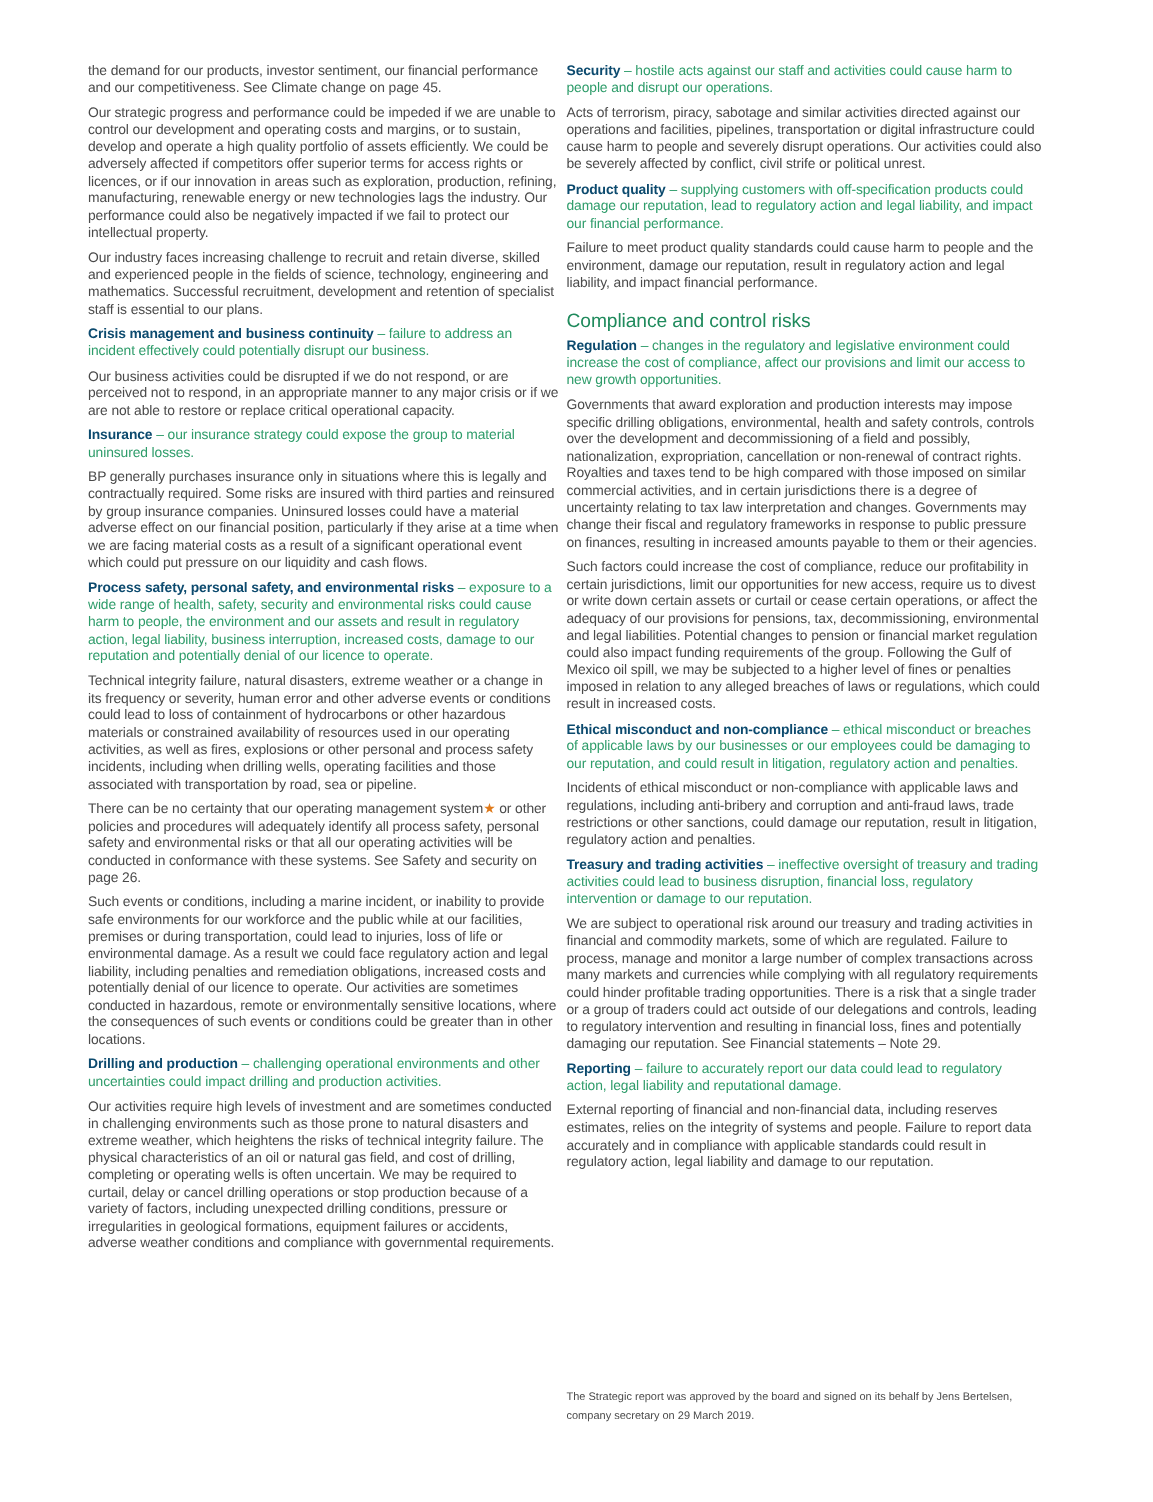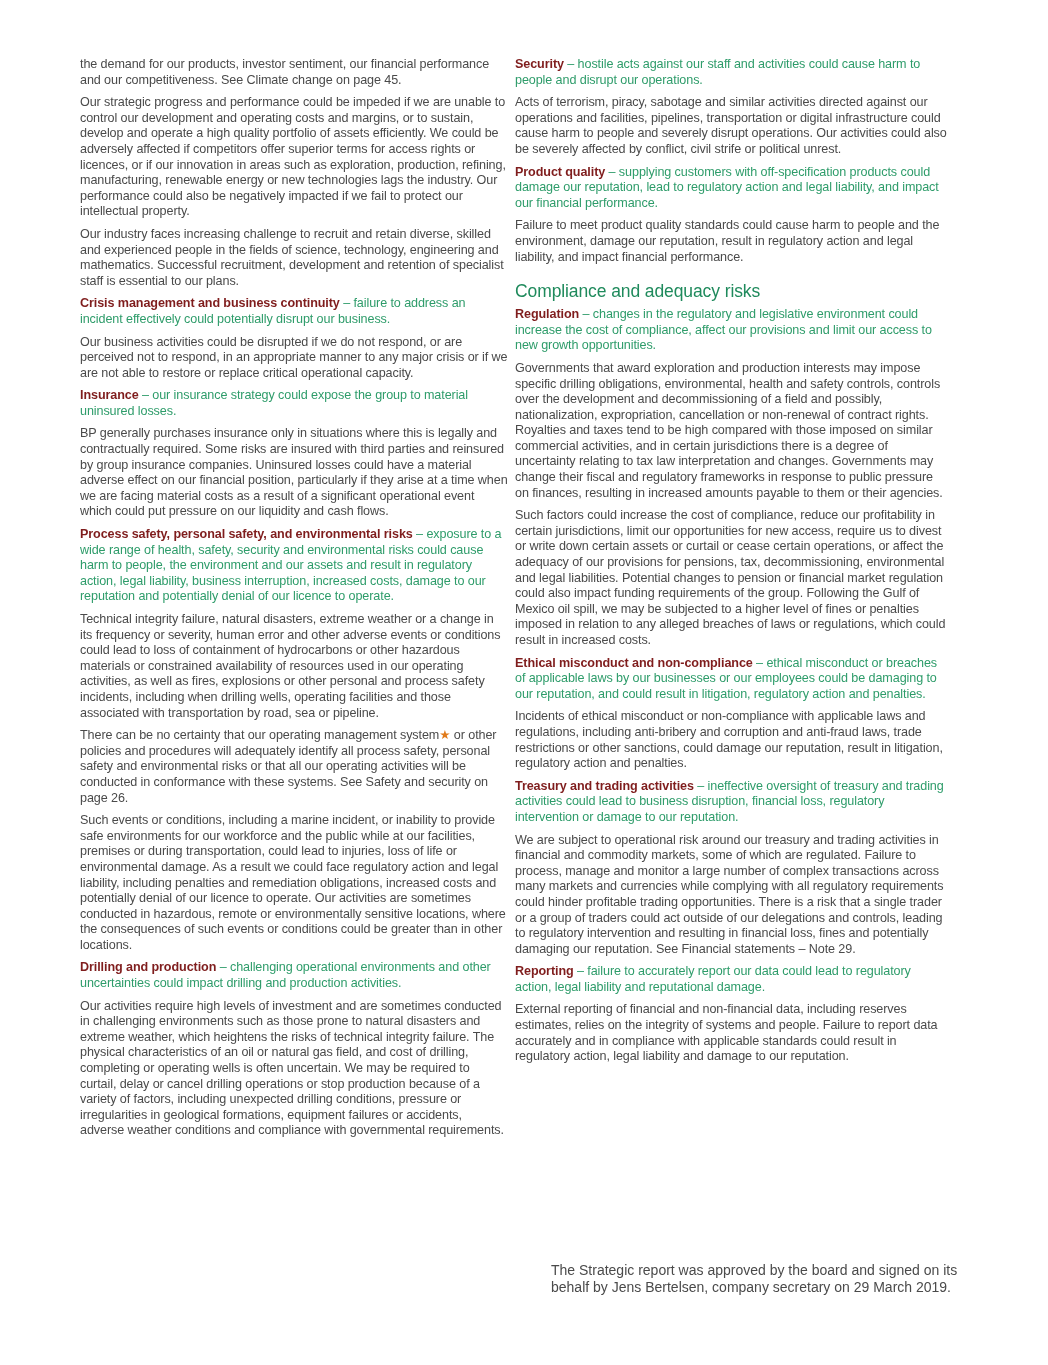--- a/index.html
+++ b/index.html
@@ -3,30 +3,30 @@
 <meta charset="utf-8">
 <style>
   html, body { margin: 0; padding: 0; background: #ffffff; }
   body { width: 1048px; height: 1365px; position: relative; overflow: hidden;
          font-family: "Liberation Sans", sans-serif; color: #4a4a4a; }
   .col { position: absolute; top: 57px; font-size: 12.6px; line-height: 15.6px; letter-spacing: -0.1px; }
   .col-left { left: 80px; width: 428px; }
   .col-right { left: 515px; width: 432px; }
   p { margin: 0 0 7px 0; }
   .lead { color: #2e9c6a; }
-  .lead b { color: #7f1d1d; font-weight: bold; }
+  .lead b { color: #0c4a6e; font-weight: bold; }
   h2 { font-weight: normal; color: #1f8a5c; font-size: 17.5px; line-height: 20px; margin: 16px 0 6px 0; }
   .star { color: #e07a1a; }
   .footer { position: absolute; top: 1380px; left: 52px; width: 460px; height: 16px; font-size: 11.5px; }
   .footer .pg { position: absolute; left: 0; font-weight: bold; color: #4a4a4a; }
   .footer .gl { position: absolute; left: 82px; font-weight: bold; color: #17855a; }
   .footer .gl .star { font-size: 10px; }
   .footer .title { position: absolute; left: 242px; color: #555; }
   .footer .title b { color: #333; }
-  .signoff { position: absolute; top: 1262px; left: 515px; width: 440px; font-size: 14px; line-height: 17px; margin-left: 36px; }
+  .signoff { position: absolute; top: 1262px; left: 515px; width: 440px; font-size: 10px; line-height: 17px; }
 </style>
 </head>
 <body>
 
 <div class="col col-left">
   <p>the demand for our products, investor sentiment, our financial performance and our competitiveness. See Climate change on page 45.</p>
 
   <p>Our strategic progress and performance could be impeded if we are unable to control our development and operating costs and margins, or to sustain, develop and operate a high quality portfolio of assets efficiently. We could be adversely affected if competitors offer superior terms for access rights or licences, or if our innovation in areas such as exploration, production, refining, manufacturing, renewable energy or new technologies lags the industry. Our performance could also be negatively impacted if we fail to protect our intellectual property.</p>
   <p>Our industry faces increasing challenge to recruit and retain diverse, skilled and experienced people in the fields of science, technology, engineering and mathematics. Successful recruitment, development and retention of specialist staff is essential to our plans.</p>
 
@@ -46,21 +46,21 @@
   <p>Our activities require high levels of investment and are sometimes conducted in challenging environments such as those prone to natural disasters and extreme weather, which heightens the risks of technical integrity failure. The physical characteristics of an oil or natural gas field, and cost of drilling, completing or operating wells is often uncertain. We may be required to curtail, delay or cancel drilling operations or stop production because of a variety of factors, including unexpected drilling conditions, pressure or irregularities in geological formations, equipment failures or accidents, adverse weather conditions and compliance with governmental requirements.</p>
 </div>
 
 <div class="col col-right">
   <p class="lead"><b>Security</b><span> – hostile acts against our staff and activities could cause harm to people and disrupt our operations.</span></p>
   <p>Acts of terrorism, piracy, sabotage and similar activities directed against our operations and facilities, pipelines, transportation or digital infrastructure could cause harm to people and severely disrupt operations. Our activities could also be severely affected by conflict, civil strife or political unrest.</p>
 
   <p class="lead"><b>Product quality</b><span> – supplying customers with off-specification products could damage our reputation, lead to regulatory action and legal liability, and impact our financial performance.</span></p>
   <p>Failure to meet product quality standards could cause harm to people and the environment, damage our reputation, result in regulatory action and legal liability, and impact financial performance.</p>
 
-  <h2>Compliance and adequacy risks</h2>
+  <h2>Compliance and control risks</h2>
 
   <p class="lead"><b>Regulation</b><span> – changes in the regulatory and legislative environment could increase the cost of compliance, affect our provisions and limit our access to new growth opportunities.</span></p>
   <p>Governments that award exploration and production interests may impose specific drilling obligations, environmental, health and safety controls, controls over the development and decommissioning of a field and possibly, nationalization, expropriation, cancellation or non-renewal of contract rights. Royalties and taxes tend to be high compared with those imposed on similar commercial activities, and in certain jurisdictions there is a degree of uncertainty relating to tax law interpretation and changes. Governments may change their fiscal and regulatory frameworks in response to public pressure on finances, resulting in increased amounts payable to them or their agencies.</p>
   <p>Such factors could increase the cost of compliance, reduce our profitability in certain jurisdictions, limit our opportunities for new access, require us to divest or write down certain assets or curtail or cease certain operations, or affect the adequacy of our provisions for pensions, tax, decommissioning, environmental and legal liabilities. Potential changes to pension or financial market regulation could also impact funding requirements of the group. Following the Gulf of Mexico oil spill, we may be subjected to a higher level of fines or penalties imposed in relation to any alleged breaches of laws or regulations, which could result in increased costs.</p>
 
   <p class="lead"><b>Ethical misconduct and non-compliance</b><span> – ethical misconduct or breaches of applicable laws by our businesses or our employees could be damaging to our reputation, and could result in litigation, regulatory action and penalties.</span></p>
   <p>Incidents of ethical misconduct or non-compliance with applicable laws and regulations, including anti-bribery and corruption and anti-fraud laws, trade restrictions or other sanctions, could damage our reputation, result in litigation, regulatory action and penalties.</p>
 
   <p class="lead"><b>Treasury and trading activities</b><span> – ineffective oversight of treasury and trading activities could lead to business disruption, financial loss, regulatory intervention or damage to our reputation.</span></p>
   <p>We are subject to operational risk around our treasury and trading activities in financial and commodity markets, some of which are regulated. Failure to process, manage and monitor a large number of complex transactions across many markets and currencies while complying with all regulatory requirements could hinder profitable trading opportunities. There is a risk that a single trader or a group of traders could act outside of our delegations and controls, leading to regulatory intervention and resulting in financial loss, fines and potentially damaging our reputation. See Financial statements – Note 29.</p>

